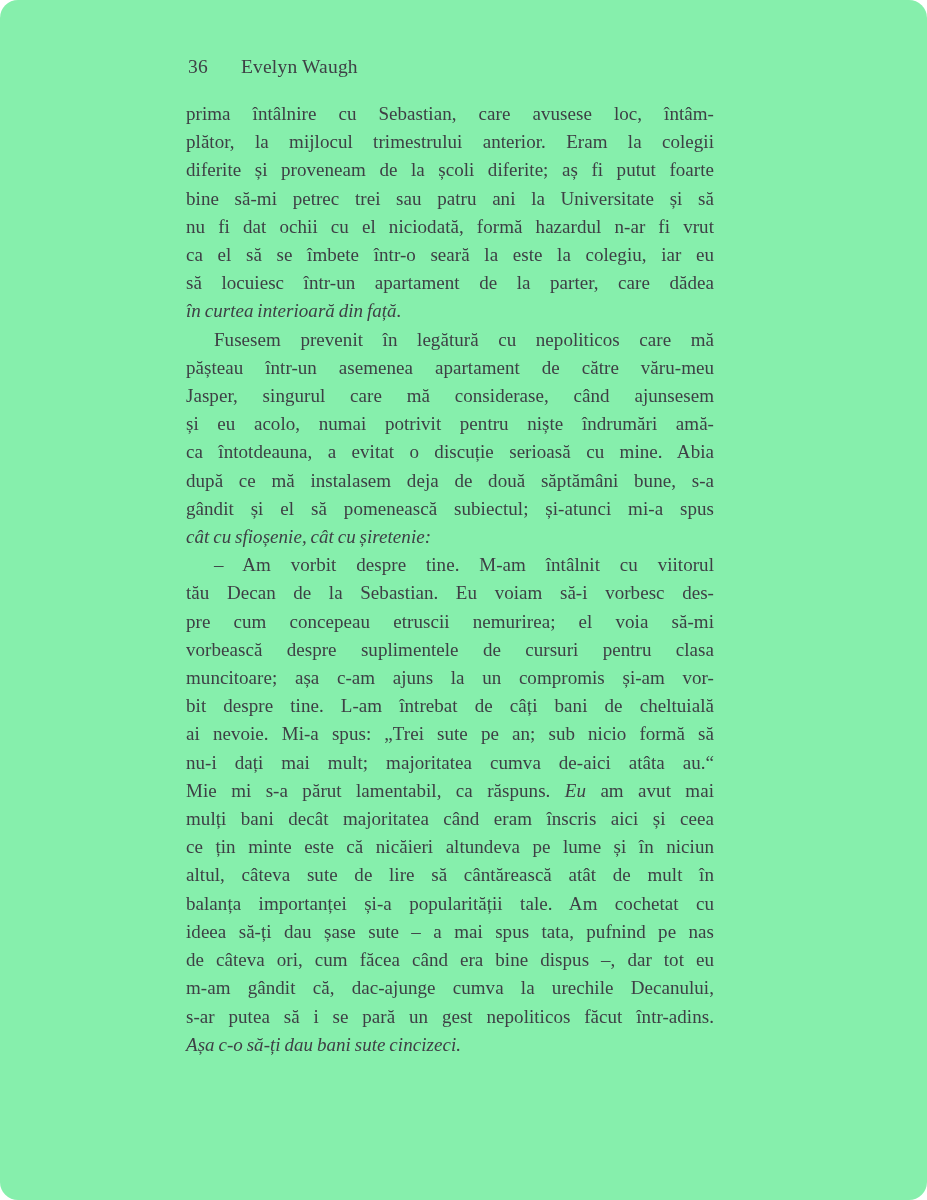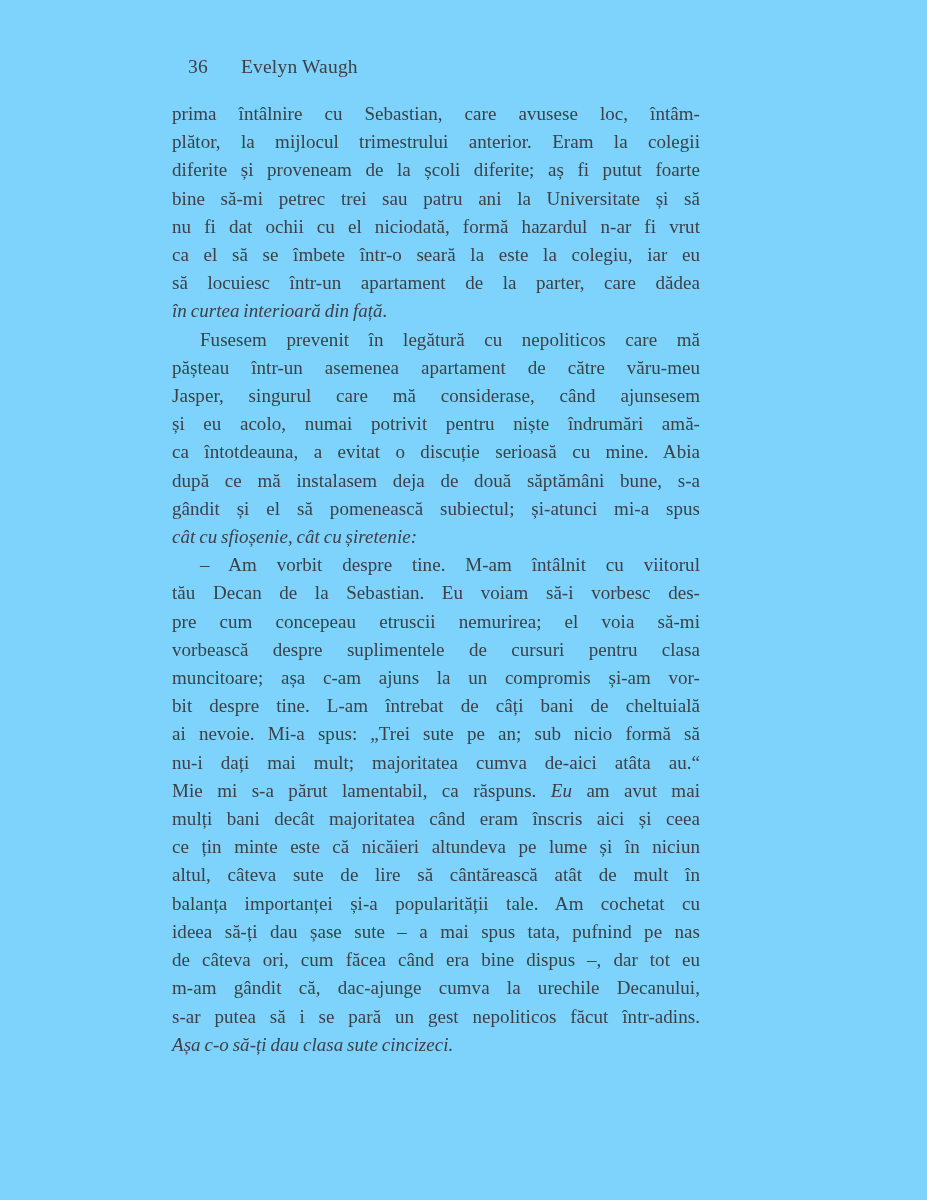--- a/index.html
+++ b/index.html
@@ -4,41 +4,42 @@
 <style>
   html, body {
     margin: 0;
     padding: 0;
     background: #ffffff;
   }
   .book-page {
     position: relative;
     width: 927px;
     height: 1200px;
-    background: #7dd3fc;
+    background: #86efac;
     overflow: hidden;
     font-family: "Liberation Serif", "DejaVu Serif", serif;
     color: #3e4045;
+    border-radius: 18px;
   }
   .running-header {
     position: absolute;
     left: 188px;
     top: 55px;
     font-size: 19.5px;
     line-height: 24px;
     letter-spacing: 0.2px;
     white-space: nowrap;
   }
   .running-header .page-number {
     display: inline-block;
     margin-right: 33px;
   }
   .body-text {
     position: absolute;
-    left: 172px;
+    left: 186px;
     top: 100px;
     width: 528px;
     font-size: 19px;
     letter-spacing: 0.05px;
     word-spacing: -1px;
   }
   .paragraph {
     margin: 0;
     padding: 0;
   }
@@ -98,16 +99,16 @@
         <div class="line"><span>nu-i dați mai mult; majoritatea cumva de-aici atâta au.“</span></div>
         <div class="line"><span>Mie mi s-a părut lamentabil, ca răspuns. </span><em>Eu</em><span> am avut mai</span></div>
         <div class="line"><span>mulți bani decât majoritatea când eram înscris aici și ceea</span></div>
         <div class="line"><span>ce țin minte este că nicăieri altundeva pe lume și în niciun</span></div>
         <div class="line"><span>altul, câteva sute de lire să cântărească atât de mult în</span></div>
         <div class="line"><span>balanța importanței și-a popularității tale. Am cochetat cu</span></div>
         <div class="line"><span>ideea să-ți dau șase sute – a mai spus tata, pufnind pe nas</span></div>
         <div class="line"><span>de câteva ori, cum făcea când era bine dispus –, dar tot eu</span></div>
         <div class="line"><span>m-am gândit că, dac-ajunge cumva la urechile Decanului,</span></div>
         <div class="line"><span>s-ar putea să i se pară un gest nepoliticos făcut într-adins.</span></div>
-        <div class="line last-line"><span>Așa c-o să-ți dau clasa sute cincizeci.</span></div>
+        <div class="line last-line"><span>Așa c-o să-ți dau bani sute cincizeci.</span></div>
       </div>
     </div>
 </div>
 
 </body></html>

